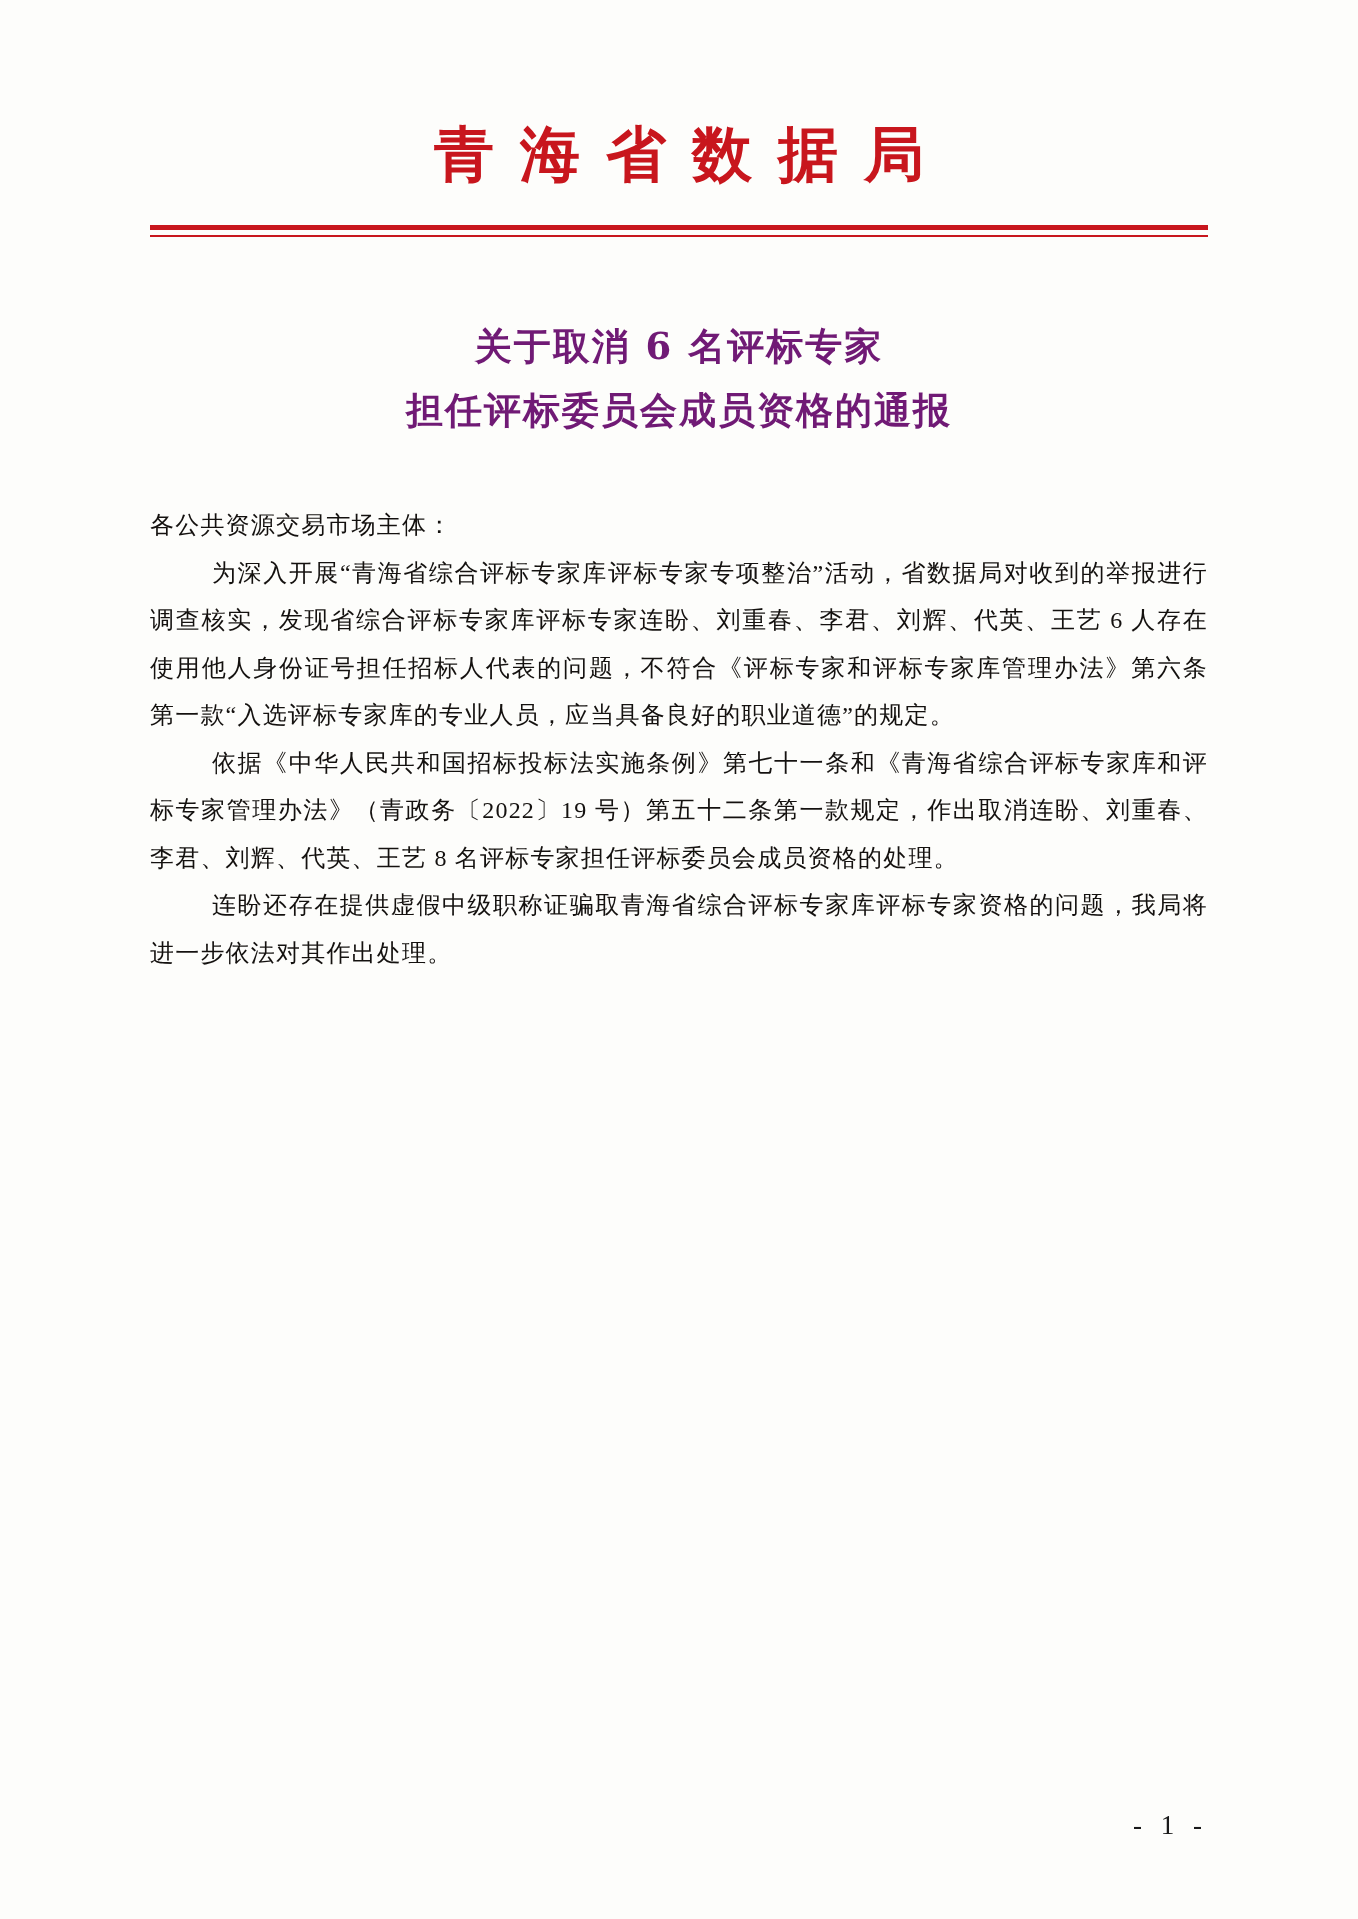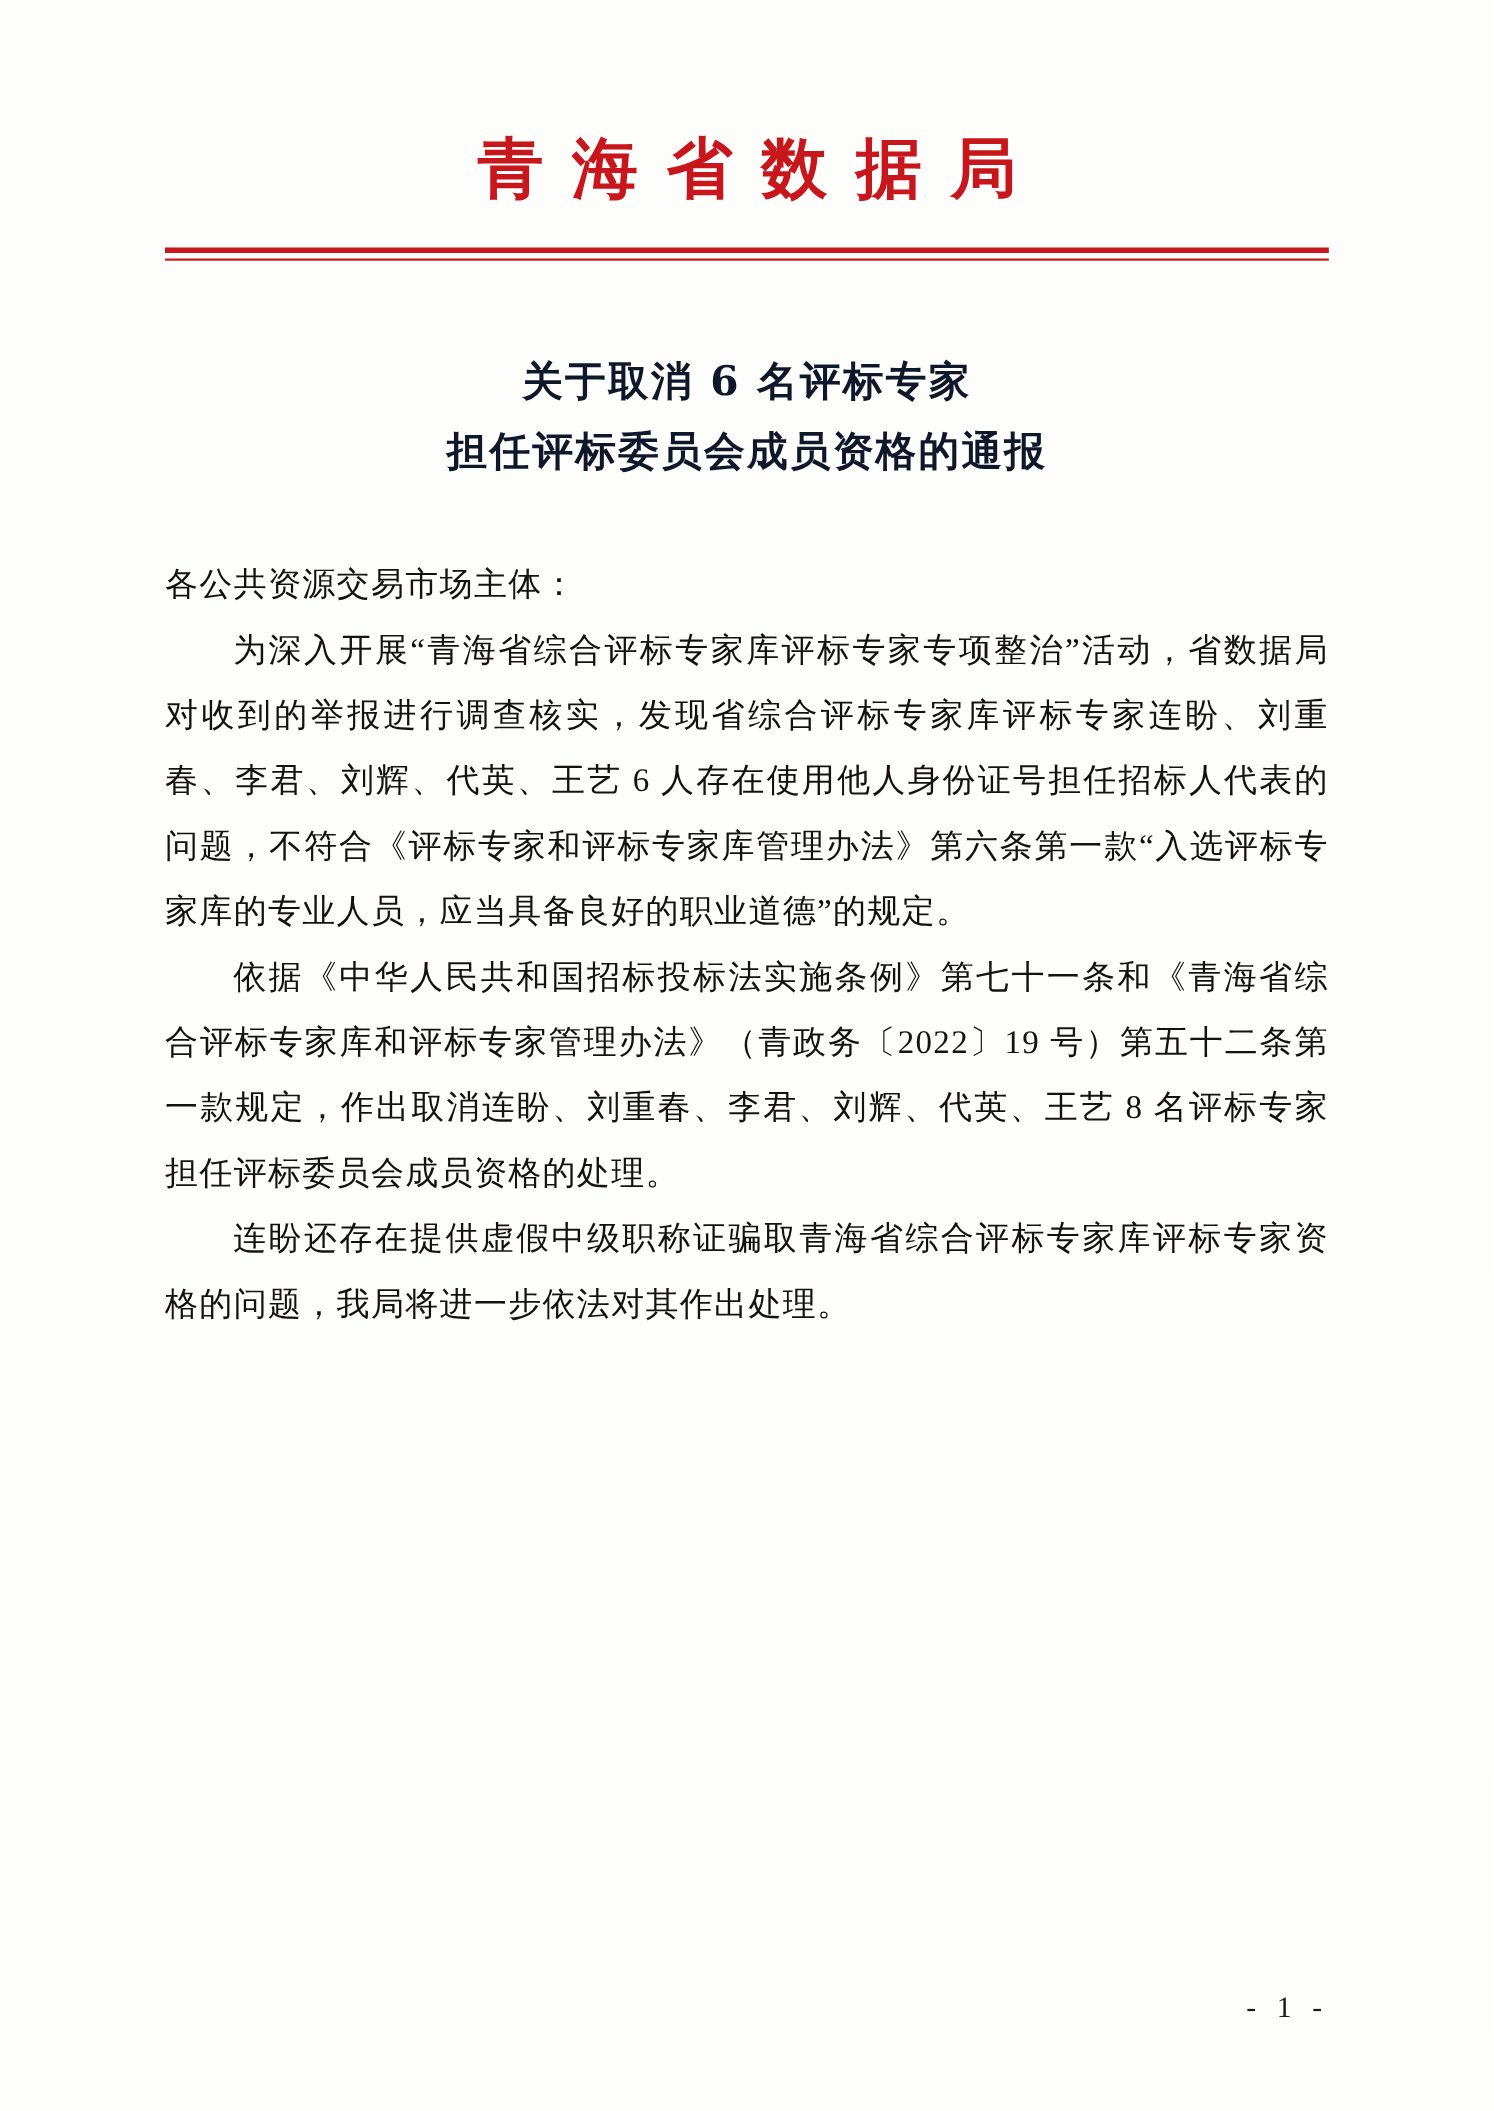--- a/index.html
+++ b/index.html
@@ -53,30 +53,30 @@
     margin-top: 5px;
   }
   
   .doc-title {
     margin-top: 78px;
     text-align: center;
     font-family: "DejaVu Serif", "Liberation Serif", serif;
     font-weight: bold;
     font-size: 37px;
     line-height: 1.72;
-    color: #0f172a;
+    color: #701a75;
     letter-spacing: 2px;
   }
   .doc-title .line {
     display: block;
   }
   
   .body-text {
     margin-top: 60px;
-    font-size: 30px;
+    font-size: 24px;
     line-height: 1.98;
     color: #14110f;
     letter-spacing: 1.2px;
     text-align: justify;
   }
   .salutation {
     text-indent: 0;
     margin-bottom: 0;
   }
   .para {

